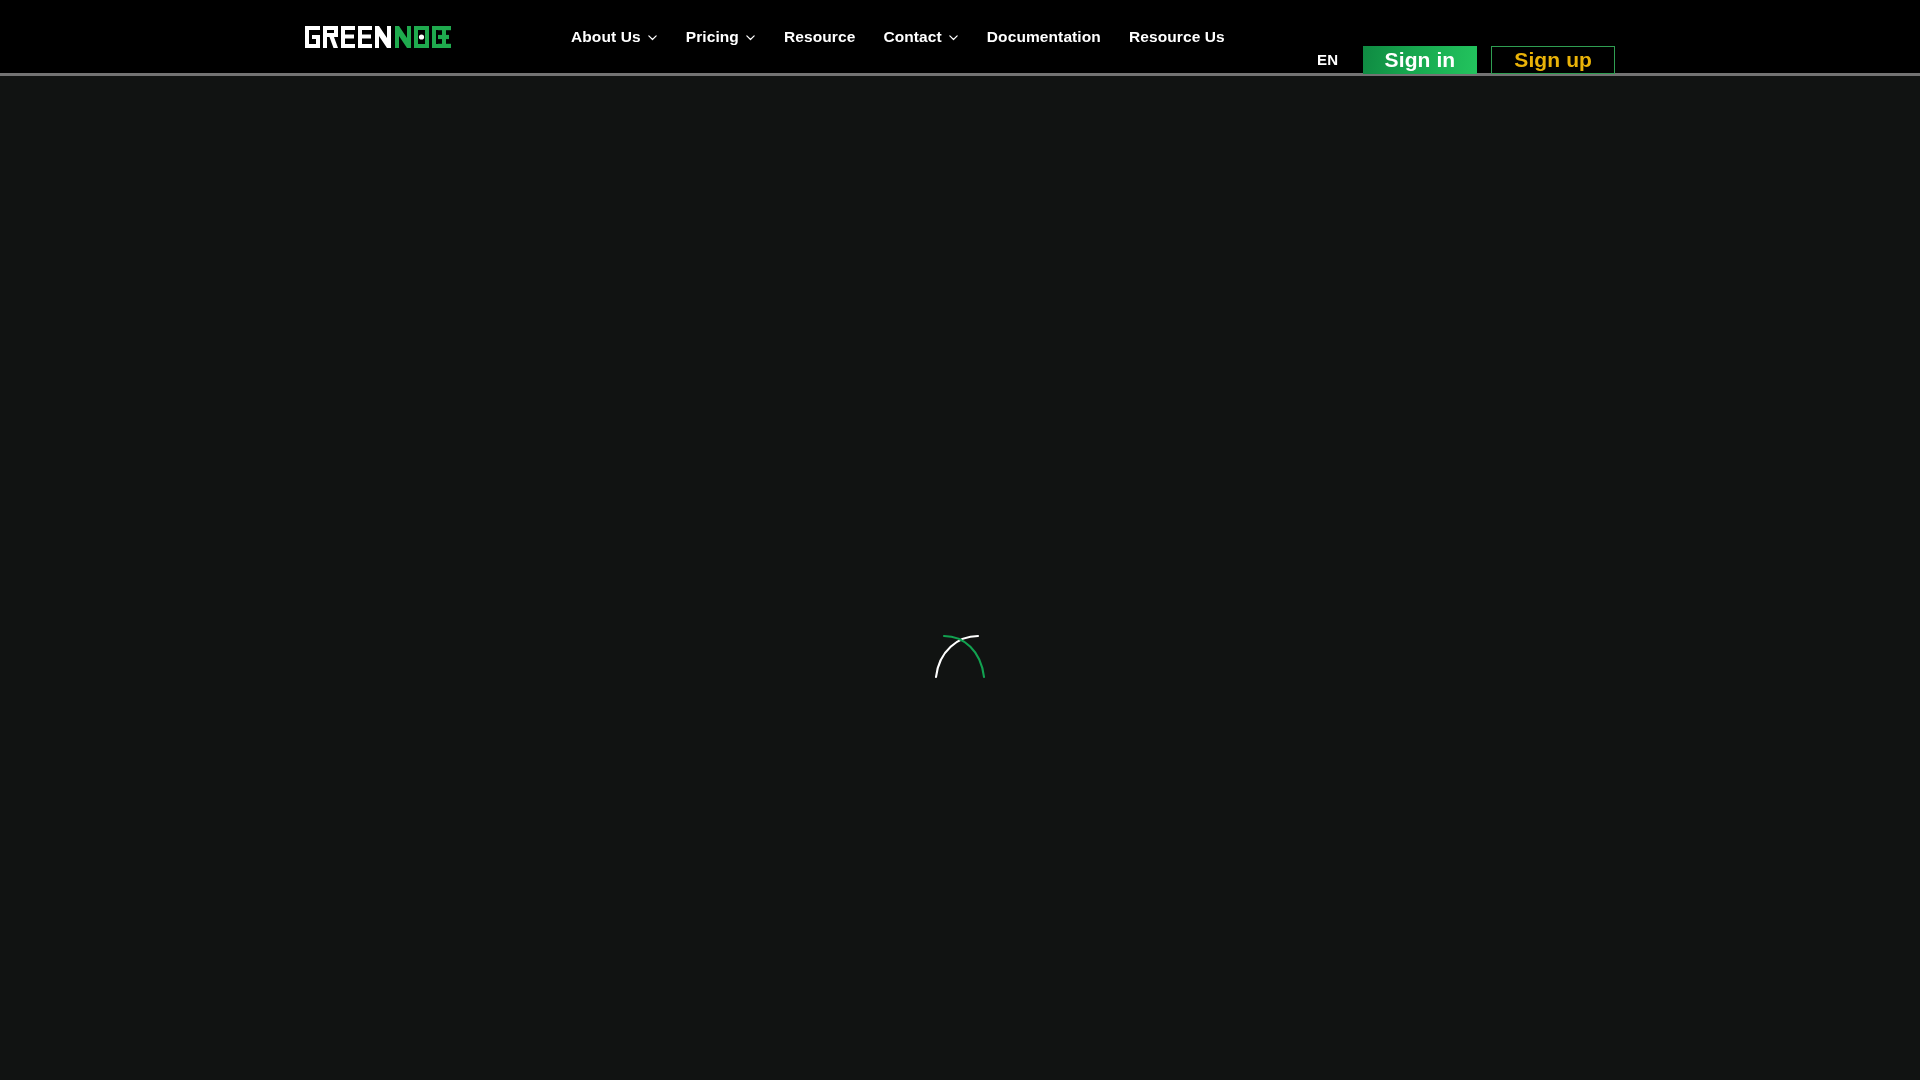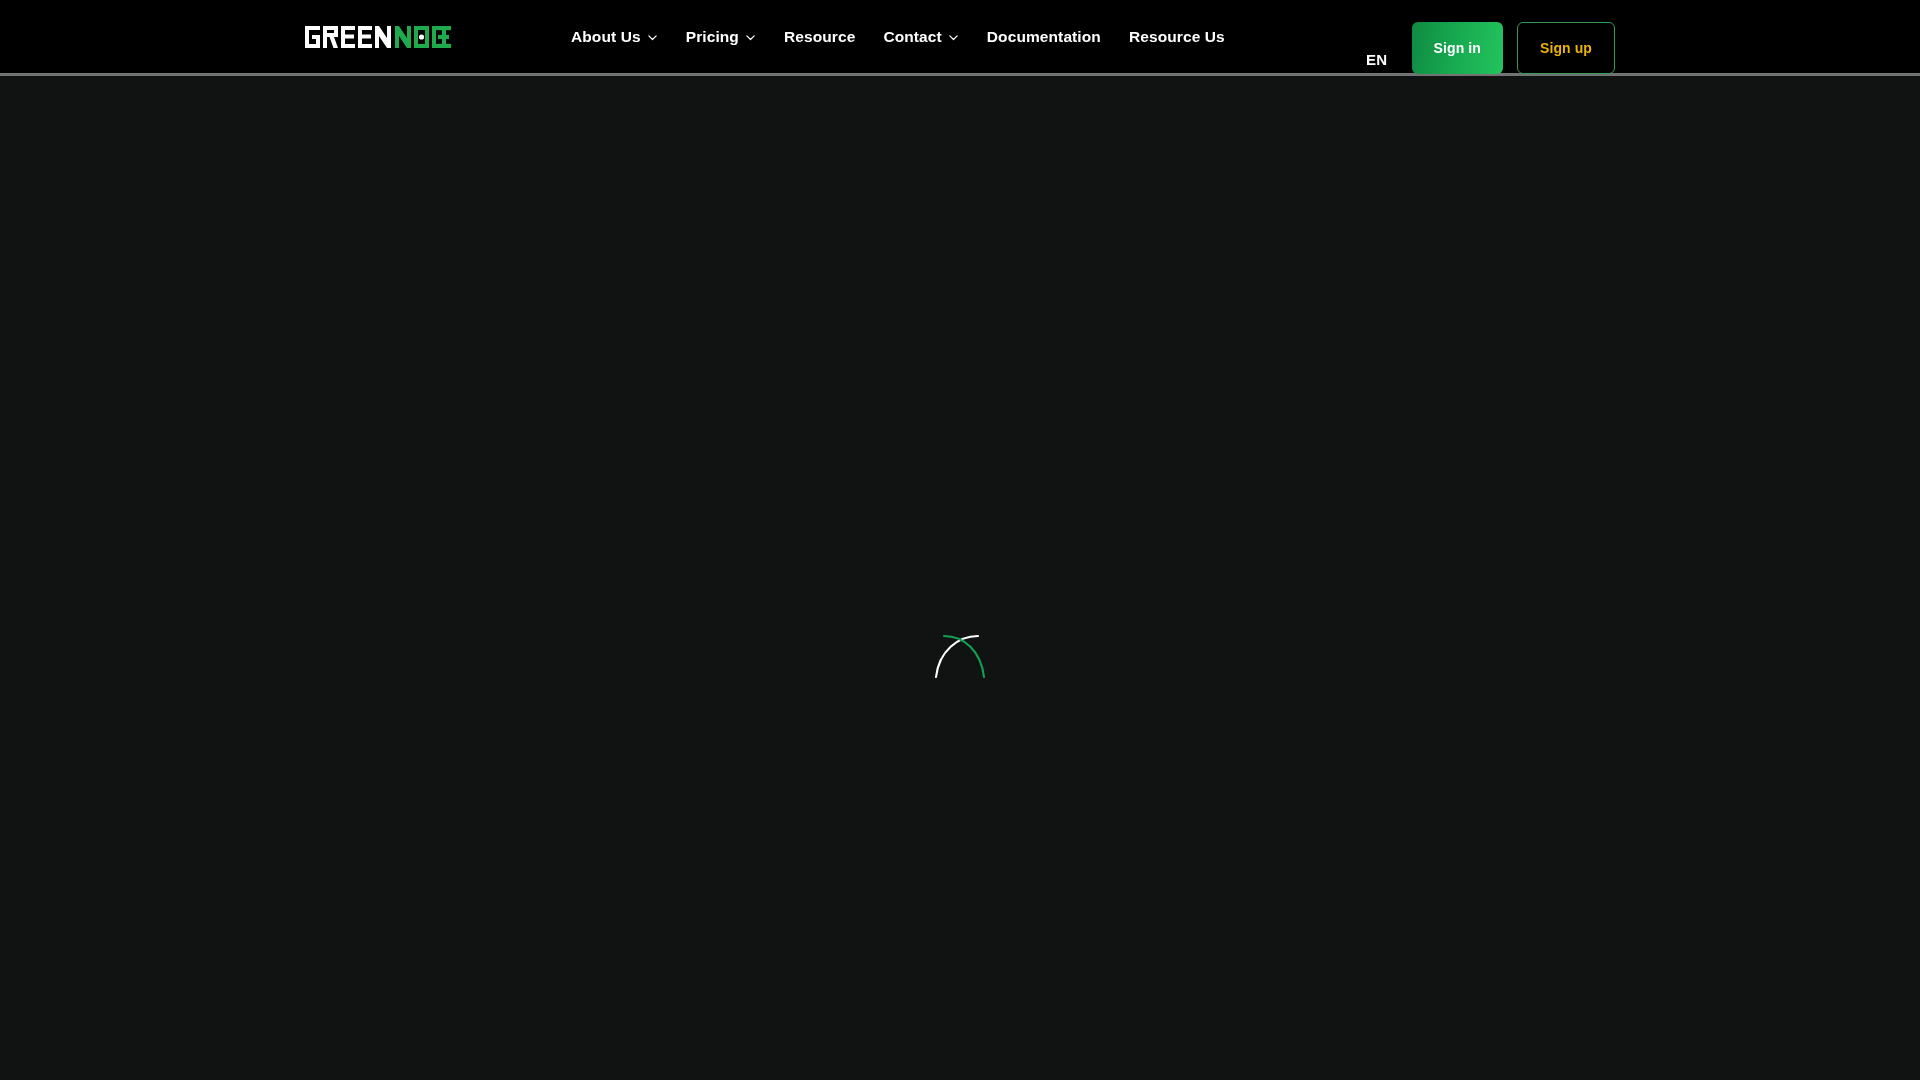--- a/index.html
+++ b/index.html
@@ -97,24 +97,24 @@
     letter-spacing: .4px;
     padding: 6px 10px;
     cursor: pointer;
     white-space: nowrap;
   }
 
   .btn {
     display: inline-flex;
     align-items: center;
     justify-content: center;
-    height: 52px;
+    height: 28px;
     padding: 0 22px;
-    border-radius: 6px;
-    font-size: 14px;
+    border-radius: 0;
+    font-size: 21px;
     font-weight: bold;
     letter-spacing: .1px;
     cursor: pointer;
     white-space: nowrap;
     line-height: 1;
   }
 
   .btn-signin {
     background: linear-gradient(100deg, #0f8a42 0%, #17a84f 45%, #23c45e 100%);
     color: #ffffff;

